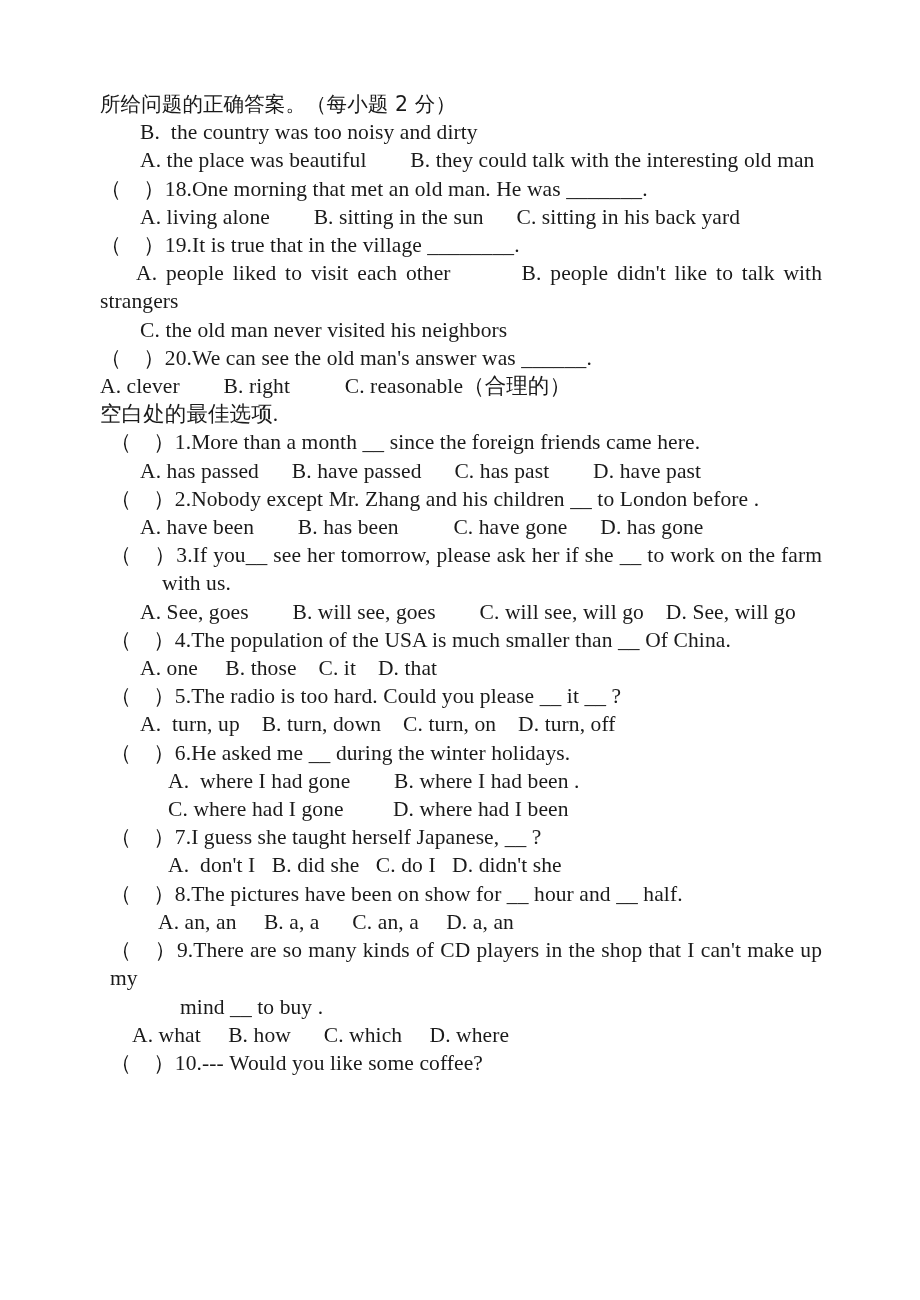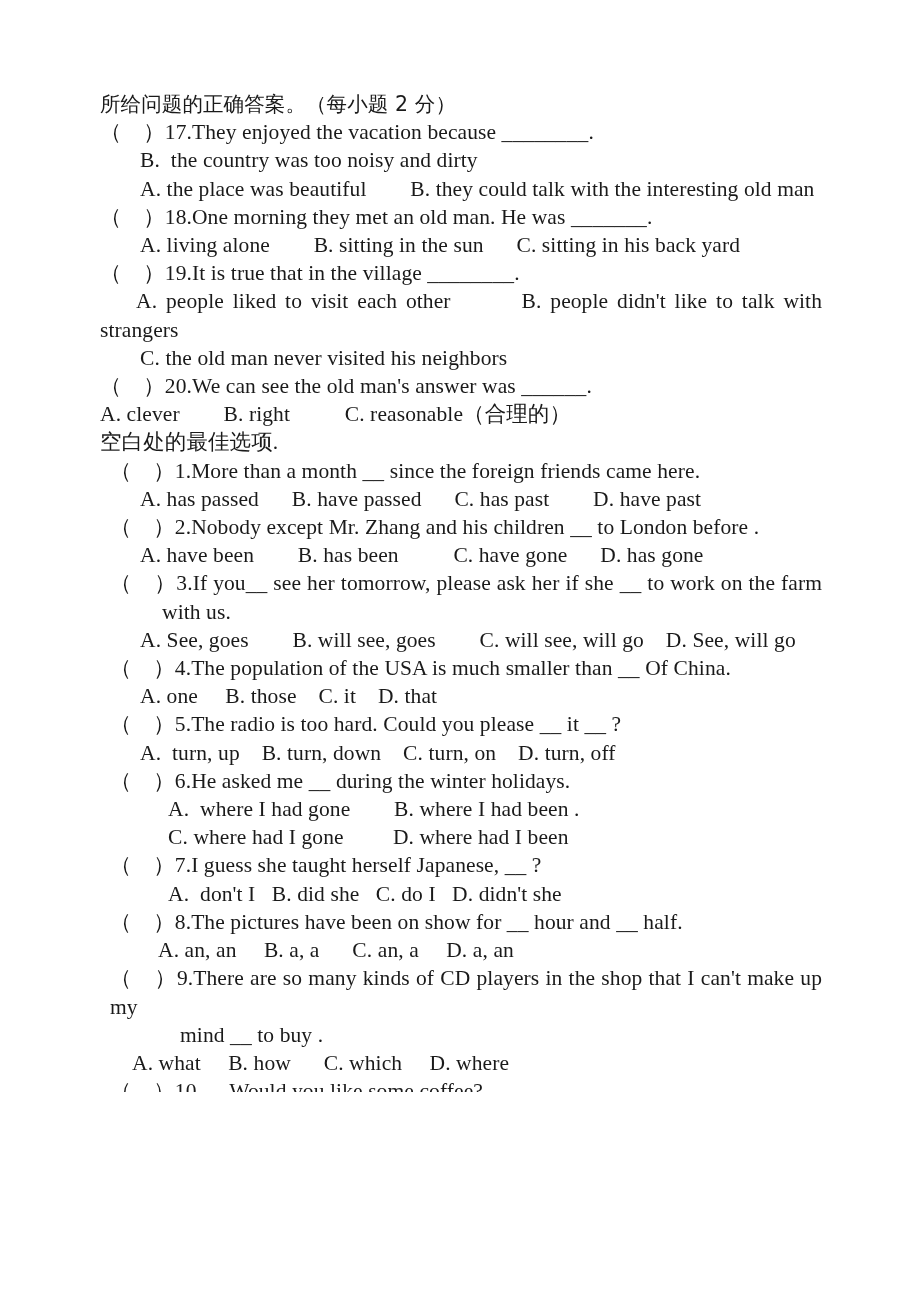--- a/index.html
+++ b/index.html
@@ -56,25 +56,24 @@
 </style>
 </head>
 <body>
 
 <div class="page">
   <div class="body-block">
 
     <p class="line cjk ind-0">所给问题的正确答案。（每小题 2 分）</p>
 
 
-    <p class="line ind-0"><span>（　）17.</span><span>They enjoyed the vacation because ________.</span></p>
     <p class="line ind-opt">B.  the country was too noisy and dirty</p>
     <p class="line ind-opt">A. the place was beautiful        B. they could talk with the interesting old man</p>
 
-    <p class="line ind-0"><span>（　）18.</span><span>One morning they met an old man. He was _______.</span></p>
+    <p class="line ind-0"><span>（　）18.</span><span>One morning that met an old man. He was _______.</span></p>
     <p class="line ind-opt">A. living alone        B. sitting in the sun      C. sitting in his back yard</p>
 
     <p class="line ind-0"><span>（　）19.</span><span>It is true that in the village ________.</span></p>
     <p class="line ind-opt2 justify">A. people liked to visit each other        B. people didn't like to talk with</p>
     <p class="line ind-0">strangers</p>
     <p class="line ind-opt">C. the old man never visited his neighbors</p>
 
     <p class="line ind-0"><span>（　）20.</span><span>We can see the old man's answer was ______.</span></p>
     <p class="line mix-cjk ind-0">A. clever        B. right          C. reasonable（合理的）</p>
 

